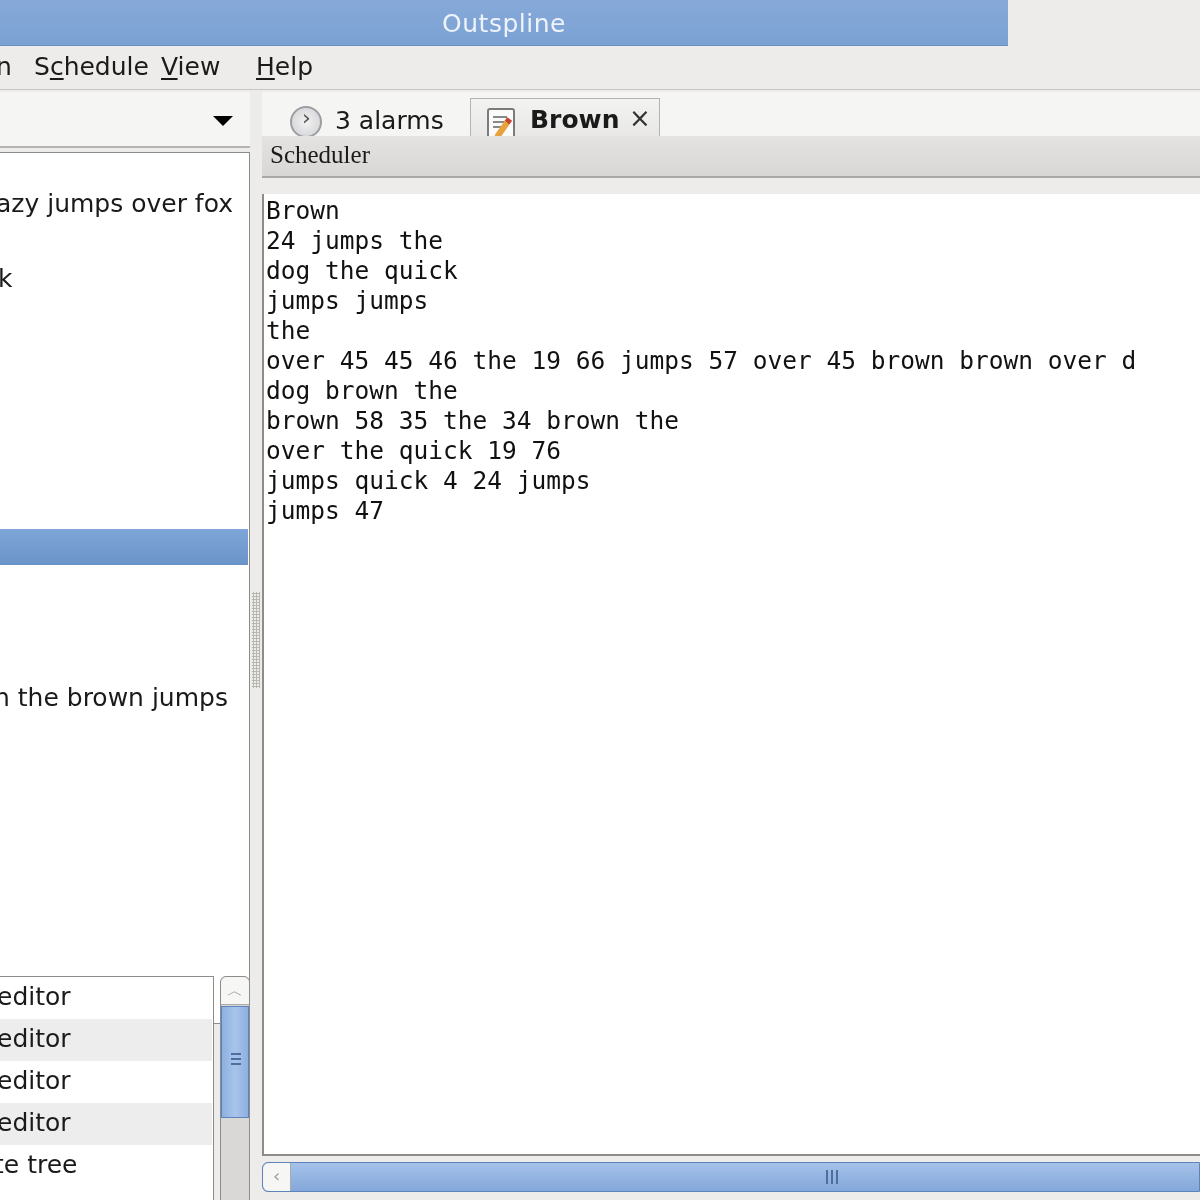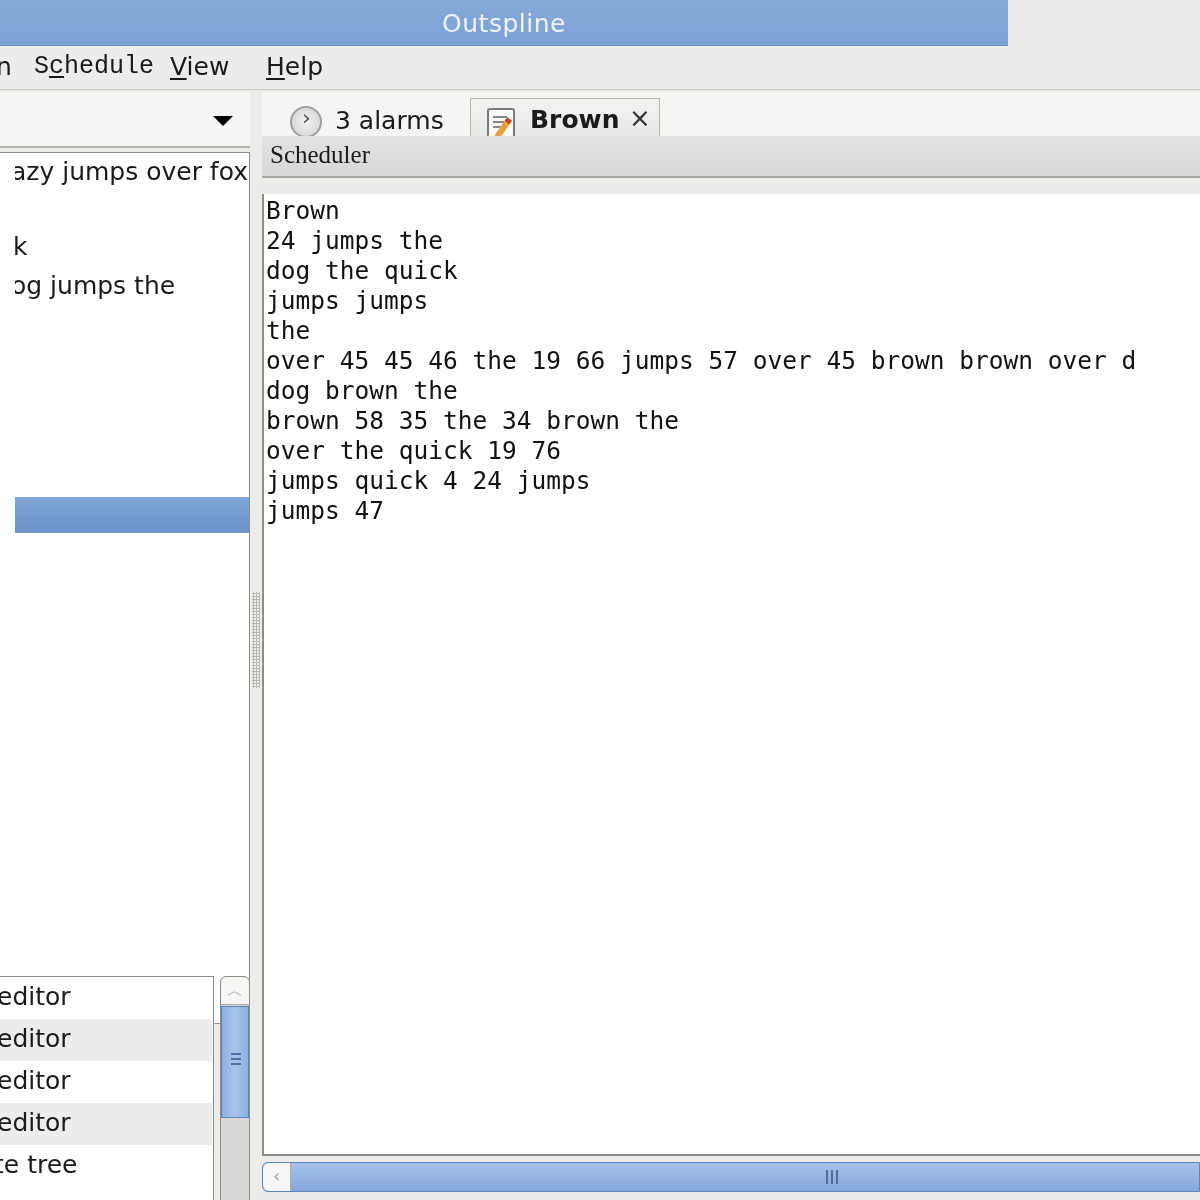--- a/index.html
+++ b/index.html
@@ -7,21 +7,21 @@
   .titlebar { position: absolute; left: 0; top: 0; width: 1008px; height: 46px; background: linear-gradient(#86a9d8, #7ba2d4); border-bottom: 1px solid #6b8fbf; }
   .titlebar .title { position: absolute; left: 0; right: 0; top: 9px; text-align: center; color: #eef3fb; font-size: 25px; letter-spacing: 0.5px; }
   .menubar { position: absolute; left: 0; top: 46px; width: 1200px; height: 44px; background: #edeceb; border-bottom: 1px solid #c8c6c3; }
   .menu-item { position: absolute; top: 6px; font-size: 25px; color: #1a1a1a; }
   .menu-item u { text-decoration: underline; text-underline-offset: 3px; }
   
   .left-pane { position: absolute; left: 0; top: 92px; width: 250px; height: 1108px; }
   .combo { position: absolute; left: 0; top: 0; width: 250px; height: 56px; background: #f5f5f3; border-bottom: 2px solid #b6b4b0; }
   .combo .arrow { position: absolute; left: 213px; top: 24px; width: 0; height: 0; border-left: 10px solid transparent; border-right: 10px solid transparent; border-top: 10px solid #000; }
   .tree { position: absolute; left: 0; top: 60px; width: 250px; height: 872px; background: #fff; border: 1px solid #8e8c88; border-left: none; overflow: hidden; }
-  .tree-row { position: absolute; left: 15px; width: 248px; height: 36px; font-size: 25px; white-space: nowrap; overflow: hidden; }
+  .tree-row { position: absolute; left: 0; width: 248px; height: 36px; font-size: 25px; white-space: nowrap; overflow: hidden; margin-top: 32px; }
   .tree-row span { position: absolute; right: auto; top: 2px; }
   .tree-row.selected { background: linear-gradient(#7fa6d8, #6a93c9); }
   .sash-v { position: absolute; left: 252px; top: 592px; width: 8px; height: 96px; background-image: radial-gradient(#b9b7b3 1px, transparent 1.2px); background-size: 3px 3px; }
   .history { position: absolute; left: 0; top: 884px; width: 214px; height: 308px; background: #fff; border: 1px solid #8e8c88; border-left: none; overflow: hidden; }
   .hist-row { position: absolute; left: 0; width: 212px; height: 42px; font-size: 25px; white-space: nowrap; }
   .hist-row.alt { background: #ededed; }
   .hist-row span { position: absolute; top: 5px; }
   .vscroll { position: absolute; left: 220px; top: 884px; width: 30px; height: 308px; border: 1px solid #8e8c88; border-radius: 6px; background: #d9d8d6; }
   .vscroll .btn-up { position: absolute; left: 0; top: 0; width: 28px; height: 28px; background: #f6f6f4; border-bottom: 1px solid #aaa; border-radius: 6px 6px 0 0; text-align: center; font-size: 16px; color: #9aa0aa; line-height: 28px; }
   .vscroll .thumb { position: absolute; left: 0; top: 29px; width: 28px; height: 112px; background: linear-gradient(90deg, #8db0e0, #a8c4ea, #8db0e0); border: 1px solid #5d83bb; }
@@ -52,43 +52,43 @@
 </style>
 </head>
 <body>
 
 <div class="titlebar">
   <div class="title">Outspline</div>
 </div>
 
 <div class="menubar">
   <div class="menu-item" style="left:-4px;"><span>n</span></div>
-  <div class="menu-item" style="left:34px;font-family:Liberation Mono, monospace;"><span>S</span><u>c</u><span>hedule</span></div>
-  <div class="menu-item" style="left:170px;"><u>V</u><span>iew</span></div>
-  <div class="menu-item" style="left:266px;"><u>H</u><span>elp</span></div>
+  <div class="menu-item" style="left:34px;"><span>S</span><u>c</u><span>hedule</span></div>
+  <div class="menu-item" style="left:161px;"><u>V</u><span>iew</span></div>
+  <div class="menu-item" style="left:256px;"><u>H</u><span>elp</span></div>
 </div>
 
 <div class="left-pane">
   <div class="combo">
     <span></span>
     <div class="arrow"></div>
   </div>
 
   <div class="tree">
     <div class="tree-row" style="top:2px;">
         <span style="left:-4px;">azy jumps over fox</span>
       </div>
     <div class="tree-row" style="top:77px;">
         <span style="left:-2px;">k</span>
       </div>
-    <div class="tree-row" style="top:116px;">
-        <span style="left:-4px;">og jumps the</span>
-      </div>
     <div class="tree-row selected" style="top:344px;">
         <span></span>
+      </div>
+    <div class="tree-row" style="top:496px;">
+        <span style="left:-6px;">n the brown jumps</span>
       </div>
   </div>
 
   <div class="history">
     <div class="hist-row" style="top:0px;">
         <span style="left:-3px;">editor</span>
       </div>
     <div class="hist-row alt" style="top:42px;">
         <span style="left:-3px;">editor</span>
       </div>

